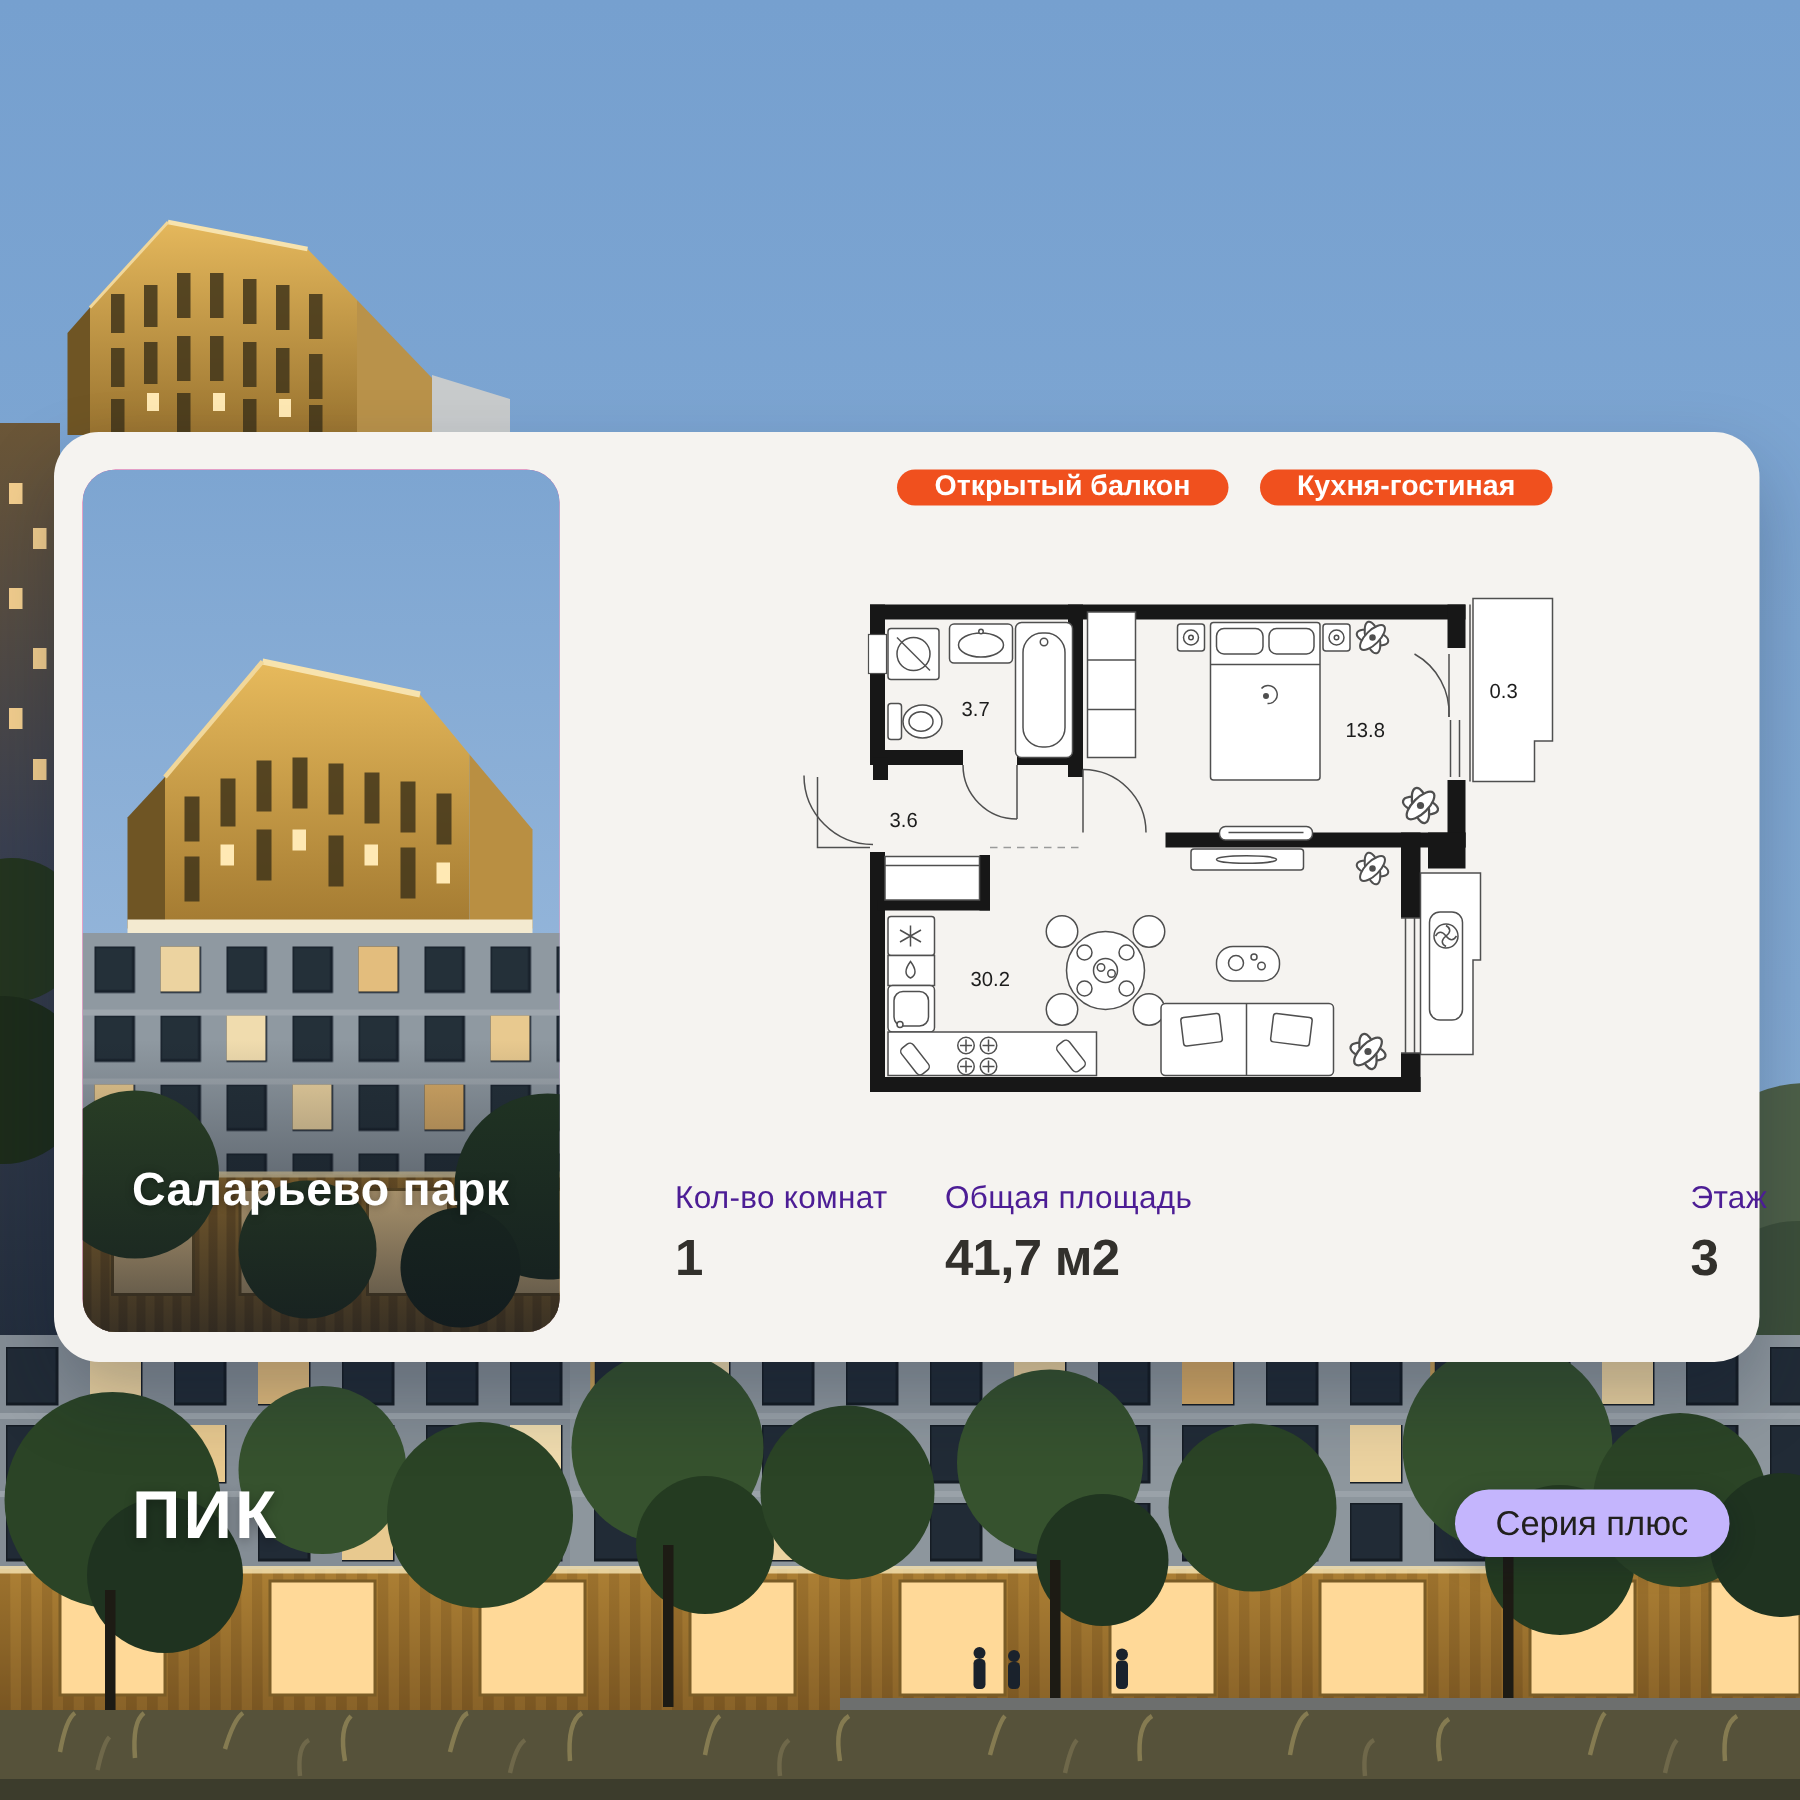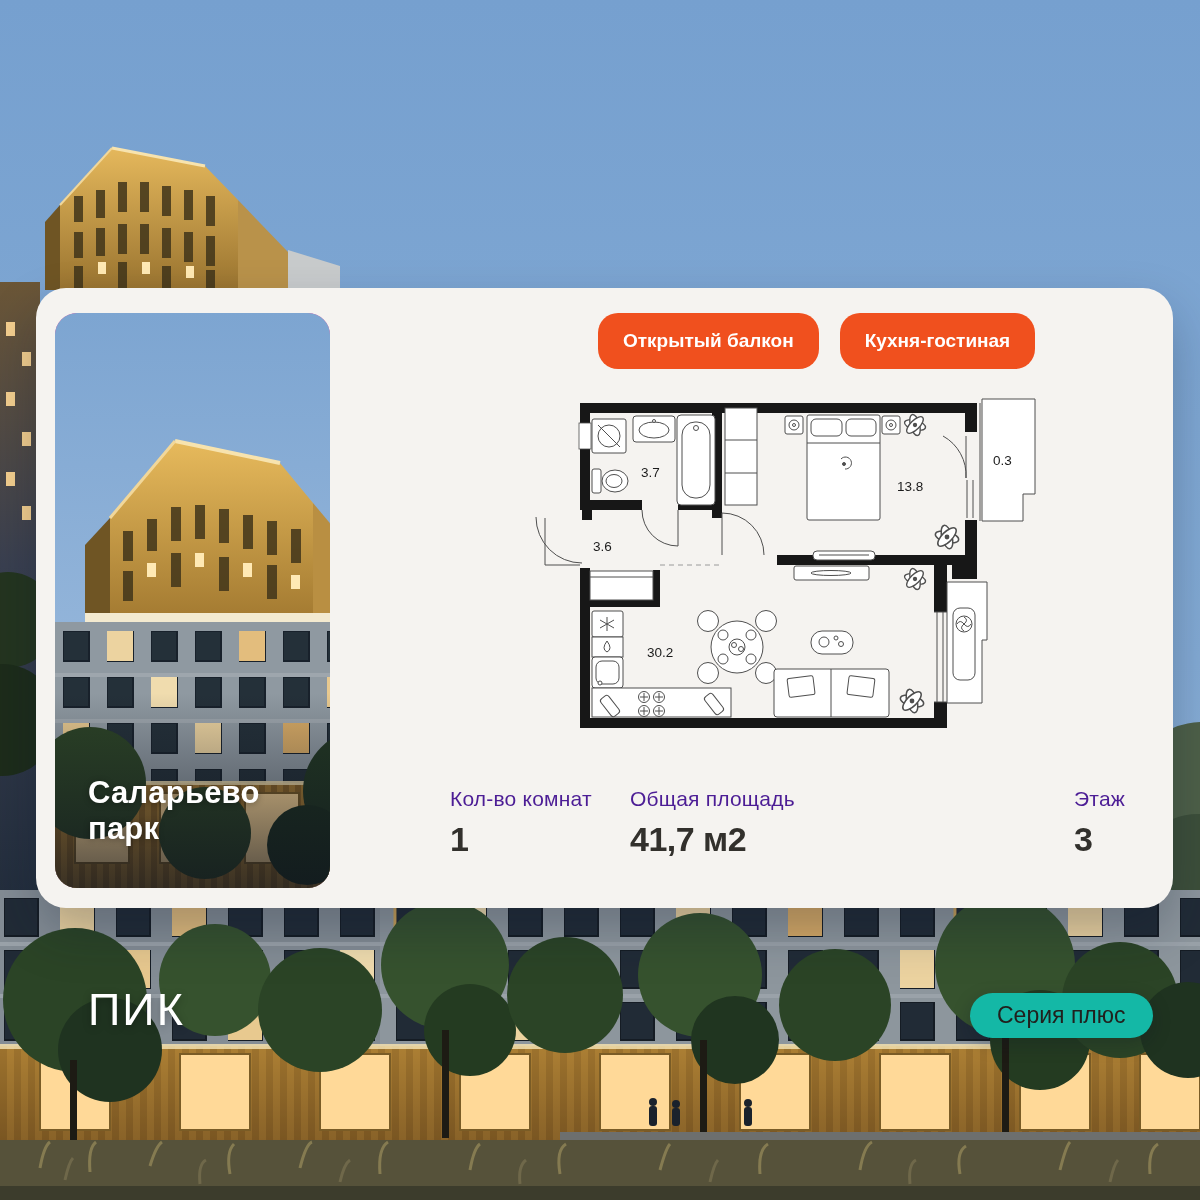--- a/index.html
+++ b/index.html
@@ -3,41 +3,41 @@
 <meta charset="utf-8">
 <style>
   html,body{margin:0;padding:0}
   body{width:1200px;height:1200px;position:relative;overflow:hidden;
        font-family:"Liberation Sans",sans-serif;background:#7ba3d0}
   .bg{position:absolute;inset:0}
   
   .card{position:absolute;left:36px;top:288px;width:1137px;height:620px;
         background:#F5F3F0;border-radius:30px;
         box-shadow:0 24px 50px rgba(15,25,45,.28)}
-  .photo{position:absolute;left:19px;top:25px;width:275px;height:575px;
+  .photo{position:absolute;left:19px;top:25px;width:318px;height:575px;
          border-radius:22px;overflow:hidden;background:#ec4899}
   .photo svg{display:block}
   .photo-label{position:absolute;left:33px;top:462px;font-size:31px;font-weight:700;
                color:#fff;letter-spacing:.2px;text-shadow:0 1px 6px rgba(0,0,0,.35)}
   .badges{position:absolute;left:562px;top:25px;display:flex;gap:21px}
-  .badge{height:56px;padding:0 25px;background:#F0501E;color:#fff;font-size:19px;
+  .badge{height:24px;padding:0 25px;background:#F0501E;color:#fff;font-size:19px;
          font-weight:700;border-radius:20px;display:flex;align-items:center;white-space:nowrap}
   .floorplan{position:absolute;left:494px;top:107px;width:510px;height:345px}
   .fp-wall{fill:#171717}
   .fp-thin{fill:#ffffff;stroke:#4f4f4f;stroke-width:1}
   .fp-line{stroke:#4f4f4f;stroke-width:1;fill:none}
   .fp-txt{font-size:13.5px;fill:#1c1c1c}
   .stat{position:absolute;top:499px}
-  .s0{left:414px}.s1{left:594px}.s2{left:842px}.s3{left:1038px}
+  .s0{left:414px}.s1{left:594px}.s2{left:842px}.s3{left:1091px}
   .stat .lab{font-size:21px;color:#4c1d95;letter-spacing:.2px}
   .stat .val{margin-top:9px;font-size:34px;font-weight:900;color:#32302c;letter-spacing:-.5px}
   
-  .logo{position:absolute;left:88px;top:984px;color:#fff;font-size:45px;font-weight:400;
+  .logo{position:absolute;left:88px;top:984px;color:#fff;font-size:45px;font-weight:700;
         letter-spacing:2px;text-shadow:0 2px 8px rgba(0,0,0,.3)}
-  .series{position:absolute;left:970px;top:993px;height:45px;padding:0 27px;background:#14b8a6;
+  .series{position:absolute;left:970px;top:993px;height:45px;padding:0 27px;background:#c4b5fd;
           border-radius:23px;display:flex;align-items:center;font-size:23px;color:#21201d;
           box-shadow:0 6px 18px rgba(10,20,35,.25);white-space:nowrap}
 </style>
 </head>
 <body>
 
 <div class="bg">
 <svg width="1200" height="1200" viewBox="0 0 1200 1200">
   <defs>
     <linearGradient id="sky" x1="0" y1="0" x2="0" y2="1">

